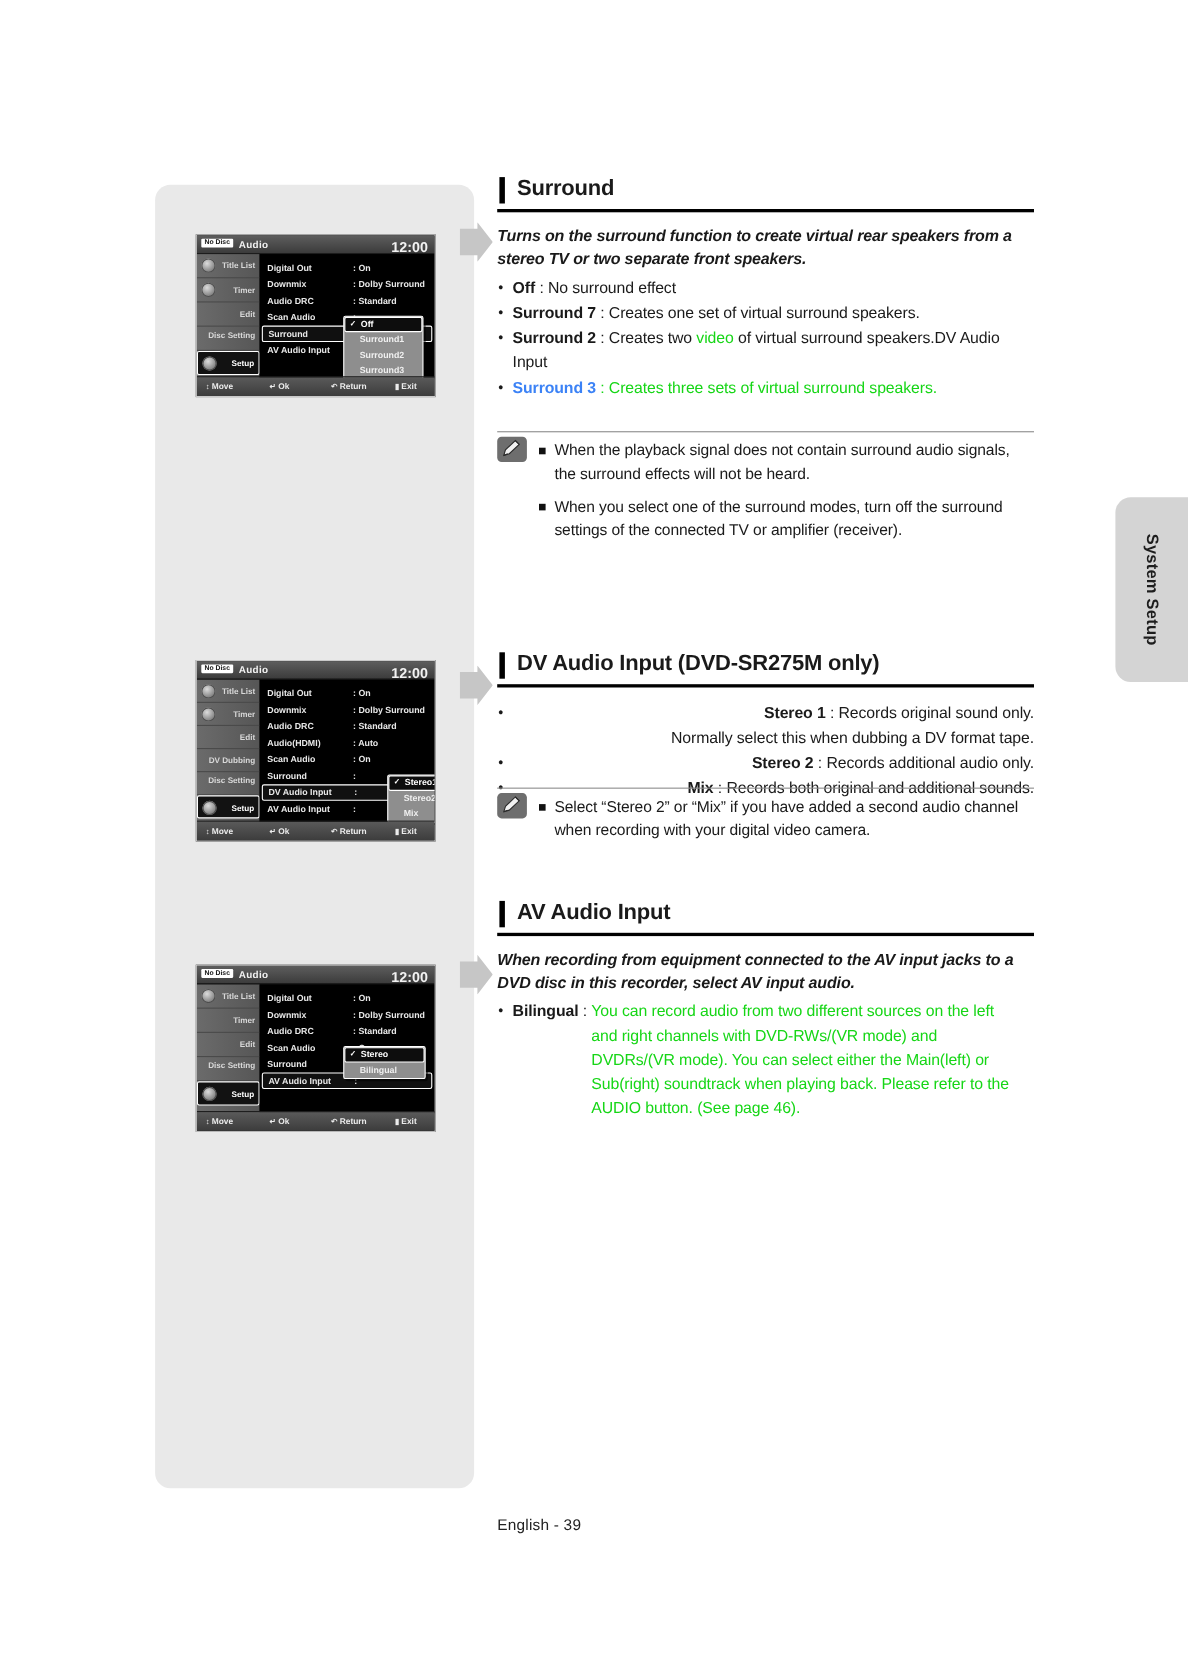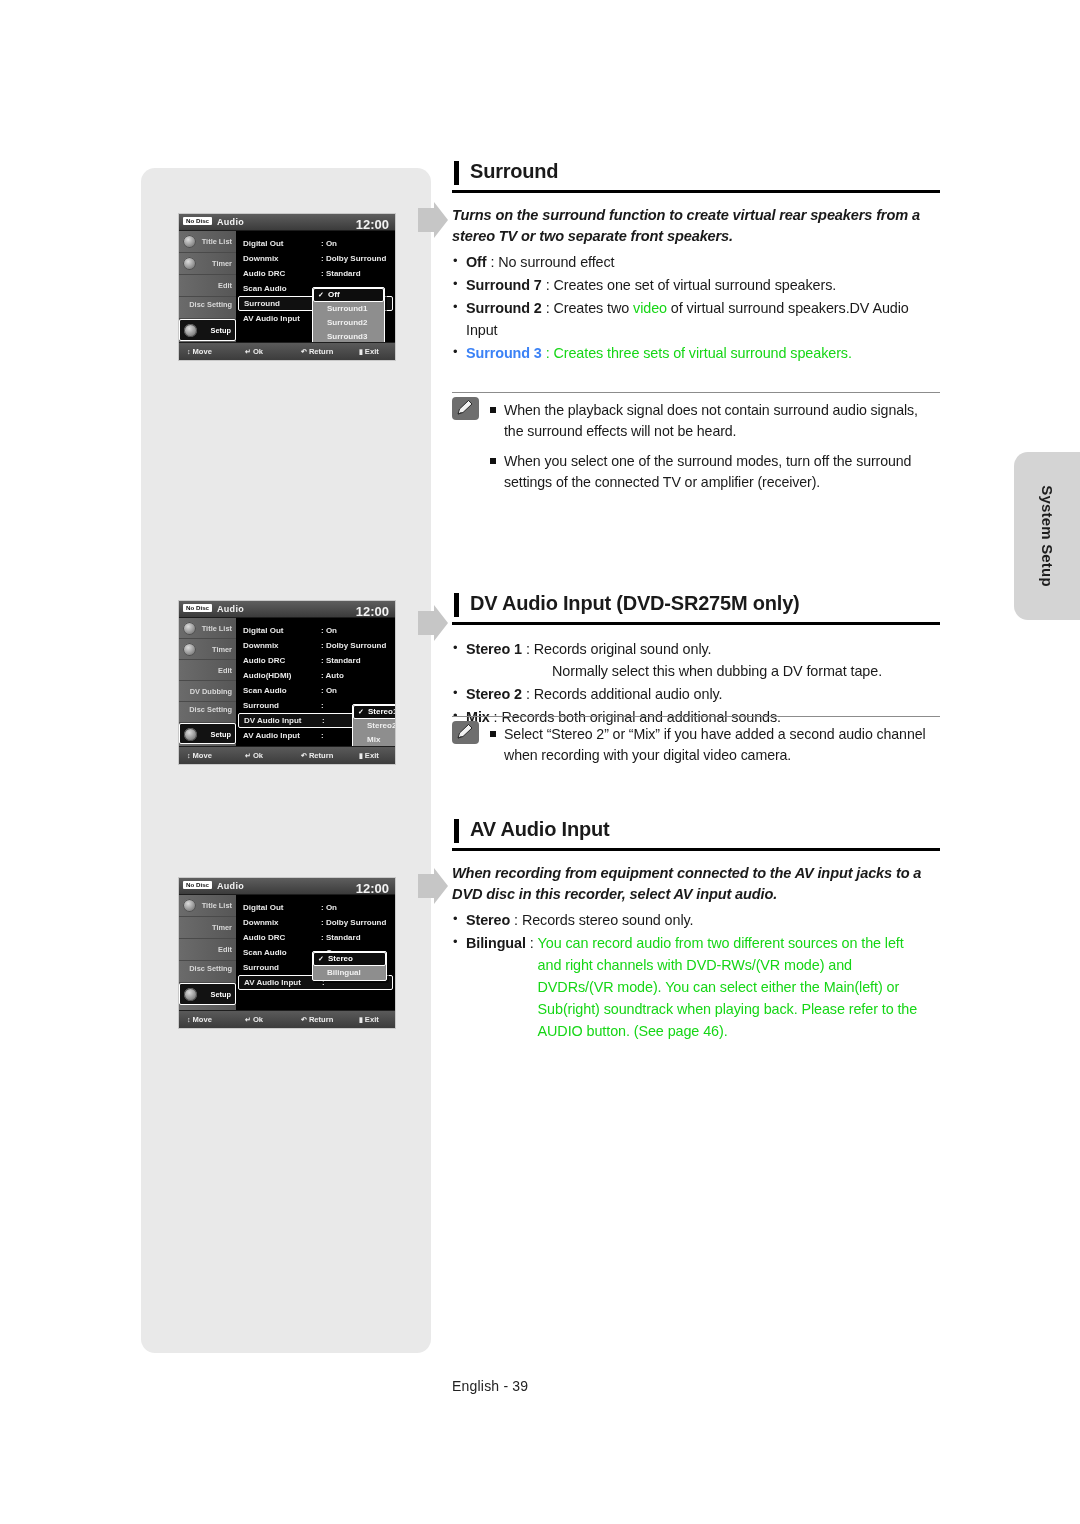--- a/index.html
+++ b/index.html
@@ -557,21 +557,21 @@
   <ul class="note-list">
     <li>When the playback signal does not contain surround audio signals, the surround effects will not be heard.</li>
     <li>When you select one of the surround modes, turn off the surround settings of the connected TV or amplifier (receiver).</li>
   </ul>
 </div>
 
 <div class="section" style="top:548px;margin-top:44px;">
   <div class="sec-head">
     <div class="sec-head-title">DV Audio Input (DVD-SR275M only)</div>
   </div>
-  <ul class="bullets" style="margin-top:14px;">
+  <ul class="bullets" style="margin-top:14px;text-align:right;">
     <li><b>Stereo 1</b><span> : </span><span>Records original sound only.</span><span class="hang" style="padding-left: 86px;">Normally select this when dubbing a DV format tape.</span></li>
     <li><b>Stereo 2</b><span> : </span><span>Records additional audio only.</span></li>
     <li><b>Mix</b><span> : </span><span>Records both original and additional sounds.</span></li>
   </ul>
 </div>
 
 <div class="note" style="top:716px;">
   <div class="note-icon">
     <svg width="27" height="23" viewBox="0 0 27 23">
       <path d="M6 17 L7.5 12 L16.5 3.5 L20 7 L11 15.5 Z" fill="#f2f2f2" stroke="#2b2b2b" stroke-width="1"></path>
@@ -583,18 +583,17 @@
     <li>Select “Stereo 2” or “Mix” if you have added a second audio channel when recording with your digital video camera.</li>
   </ul>
 </div>
 
 <div class="section" style="top:818px;">
   <div class="sec-head">
     <div class="sec-head-title">AV Audio Input</div>
   </div>
   <div class="intro">When recording from equipment connected to the AV input jacks to a DVD disc in this recorder, select AV input audio.</div>
   <ul class="bullets">
-    <li><b>Stereo</b><span> : </span><span>Records stereo sound only.</span></li>
     <li style="padding-left:14px;"><b>Bilingual</b><span> : </span><span class="green" style="display: inline-block; vertical-align: top; width: 386px;">You can record audio from two different sources on the left and right channels with DVD-RWs/(VR mode) and DVDRs/(VR mode). You can select either the Main(left) or Sub(right) soundtrack when playing back. Please refer to the AUDIO button. (See page 46).</span></li>
   </ul>
 </div>
 
 <div class="page-foot">English - 39</div>
 
 </body></html>

